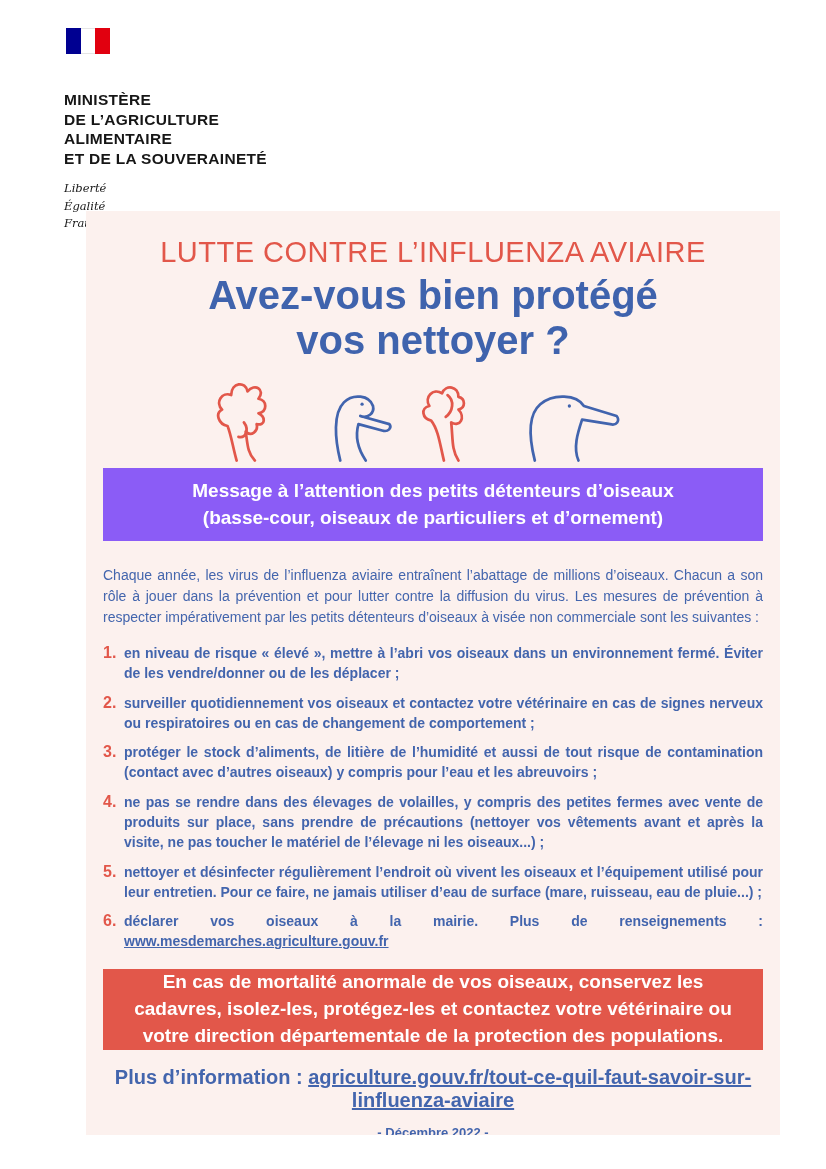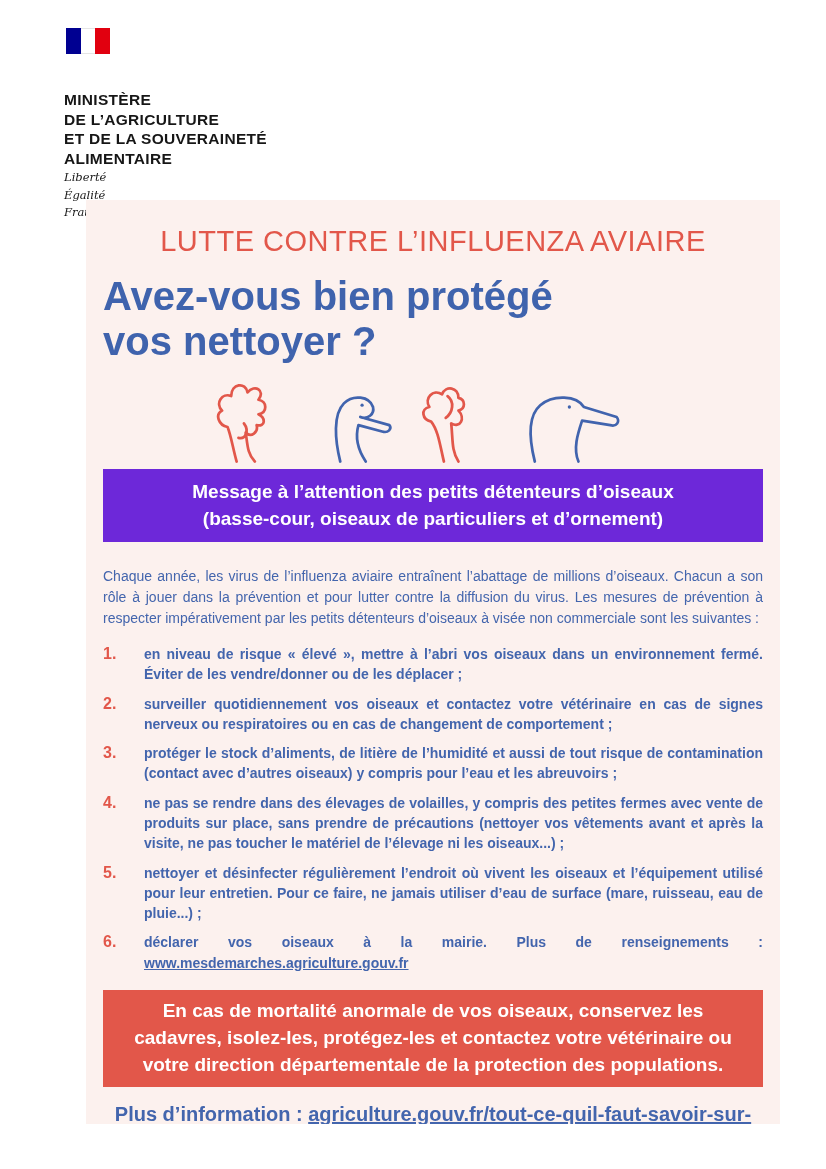--- a/index.html
+++ b/index.html
@@ -8,64 +8,64 @@
   .page { position:relative; width:826px; height:1169px; background:#ffffff; overflow:hidden; }
 
   
   .gov-logo { position:absolute; left:64px; top:28px; color:#161616; }
   .flag { display:flex; width:44px; height:26px; margin:0 0 10px 2px; }
   .flag span { width:14.6px; height:100%; display:block; }
   .f-blue { background:#000091; }
   .f-white { background:#ffffff; border-top:1px solid #e5e5e5; border-bottom:1px solid #e5e5e5; }
   .f-red { background:#e1000f; }
   .ministry-name { font-weight:bold; font-size:15.5px; line-height:1.27; letter-spacing:.3px; text-transform:uppercase;margin-top:36px; }
-  .motto { font-family:"DejaVu Serif", serif; font-style:italic; font-size:11.5px; line-height:1.55; }
+  .motto { margin-top:11px; font-family:"DejaVu Serif", serif; font-style:italic; font-size:11.5px; line-height:1.55; }
 
   
-  .content { position:absolute; left:86px; top:200px; width:694px; height:924px; background:#fcf1ee; padding:26px 17px 0; overflow:hidden; }
+  .content { position:absolute; left:86px; top:211px; width:694px; height:924px; background:#fcf1ee; padding:26px 17px 0; overflow:hidden; }
 
   .kicker { text-align:center; color:#e2574a; font-size:29px; line-height:1.1; letter-spacing:.5px; font-weight:normal; }
-  .title { margin-top:16px; text-align:left; color:#3f63ad; font-size:40px; line-height:1.12; font-weight:bold; }
+  .title { margin-top:4px; text-align:center; color:#3f63ad; font-size:40px; line-height:1.12; font-weight:bold; }
   .title span { display:block; }
 
   .birds { display:flex; justify-content:center; margin:4px 0 2px; height:100px; }
 
-  .blue-banner { background:#6d28d9; color:#ffffff; text-align:center; font-weight:bold; font-size:19px; line-height:1.38; padding:10px 16px; }
+  .blue-banner { background:#8b5cf6; color:#ffffff; text-align:center; font-weight:bold; font-size:19px; line-height:1.38; padding:10px 16px; }
 
   .intro { margin-top:24px; color:#4365ad; font-size:14px; line-height:1.5; text-align:justify; }
 
   .measures { list-style:none; margin-top:15px; }
   .measure { display:flex; margin-bottom:9px; }
   .measure .num { color:#e2574a; font-weight:bold; font-size:16px; width:21px; flex:0 0 21px; line-height:1.3; }
-  .measure .txt { color:#4365ad; font-weight:bold; font-size:14px; line-height:1.45; text-align:justify; flex:1;margin-left:20px; }
+  .measure .txt { color:#4365ad; font-weight:bold; font-size:14px; line-height:1.45; text-align:justify; flex:1; }
   .measure a { color:#4365ad; text-decoration:underline; font-weight:bold; }
 
-  .red-banner { margin-top:17px; background:#e2574a; color:#ffffff; text-align:center; font-weight:bold; font-size:19px; line-height:1.42; padding:8px 26px; }
+  .red-banner { margin-top:17px; background:#e2574a; color:#ffffff; text-align:center; font-weight:bold; font-size:19px; line-height:1.42; padding:0 26px; }
 
   .more-info { margin-top:16px; text-align:center; color:#4365ad; font-weight:bold; font-size:20px; }
   .more-info a { color:#4365ad; text-decoration:underline; }
 
   .date { margin-top:13px; text-align:center; color:#4365ad; font-weight:bold; font-size:13px; }
 </style>
 </head>
 <body>
 
 <div class="page">
 
   <header class="gov-logo">
     <div class="flag">
       <span class="f-blue"></span>
         <span class="f-white"></span>
         <span class="f-red"></span>
     </div>
     <div class="ministry-name">
       <div>MINISTÈRE</div>
       <div>DE L’AGRICULTURE</div>
+      <div>ALIMENTAIRE</div>
       <div>ET DE LA SOUVERAINETÉ</div>
-      <div>ALIMENTAIRE</div>
     </div>
     <div class="motto">
       <div>Liberté</div>
       <div>Égalité</div>
       <div>Fraternité</div>
     </div>
   </header>
 
   <main class="content">
 

